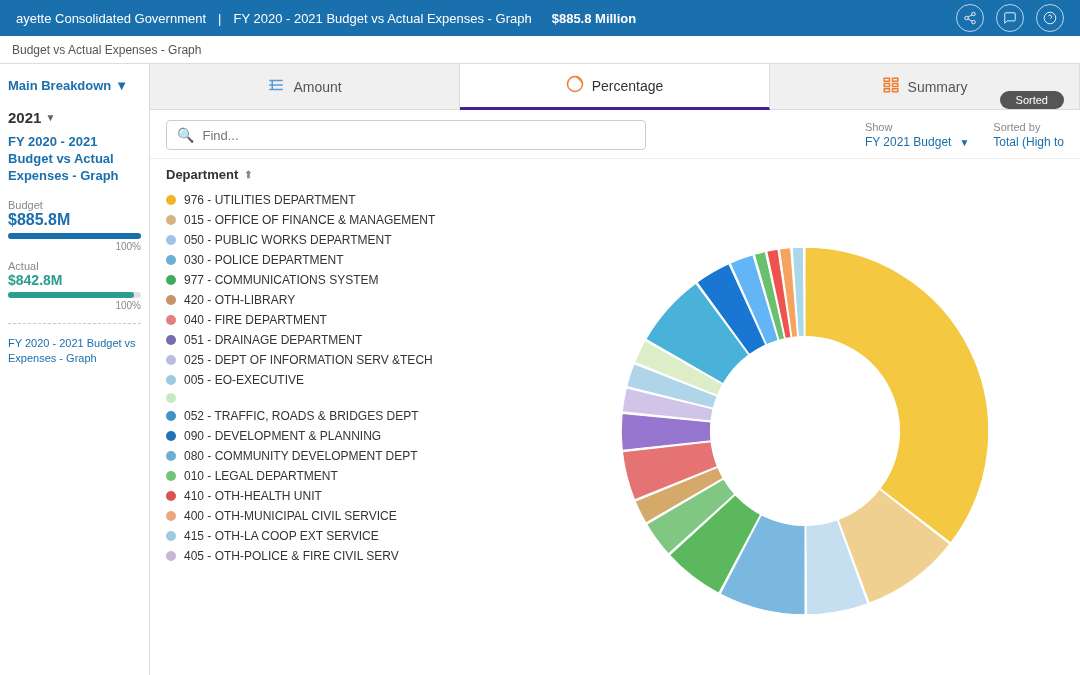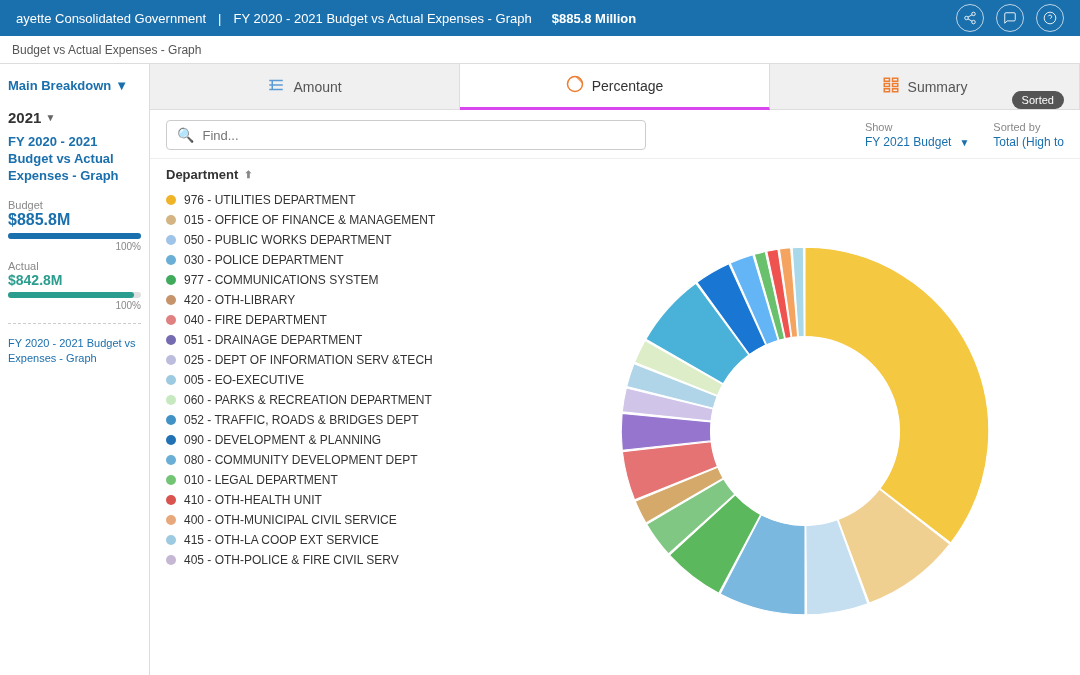--- a/index.html
+++ b/index.html
@@ -222,21 +222,21 @@
     }
 
     
     .sorted-badge {
       position: absolute;
       top: -30px;
       right: 0;
       background: #555;
       color: white;
       font-size: 11px;
-      padding: 3px 10px;
+      padding: 3px 16px;
       border-radius: 12px;
     }
   </style>
 </head>
 <body>
 
 <div class="top-header">
   <span>ayette Consolidated Government</span>
   <span>|</span>
   <span>FY 2020 - 2021 Budget vs Actual Expenses - Graph</span>
@@ -313,21 +313,21 @@
         <span class="tab-icon" style="color:#5b9bd5;">
           <svg width="18" height="18" viewBox="0 0 24 24" fill="none" stroke="#5b9bd5" stroke-width="2">
               <line x1="3" y1="6" x2="21" y2="6"></line>
               <line x1="3" y1="12" x2="21" y2="12"></line>
               <line x1="3" y1="18" x2="21" y2="18"></line>
               <line x1="7" y1="6" x2="7" y2="18"></line>
             </svg>
         </span>
         <span>Amount</span>
       </div>
-      <div class="tab tab-percentage active" style="background:white; border-bottom:3px solid #d946ef; margin-bottom:-1px;">
+      <div class="tab tab-percentage active" style="background:white; border-bottom:3px solid #4c1d95; margin-bottom:-1px;">
         <span class="tab-icon">
           <svg width="18" height="18" viewBox="0 0 24 24">
               <circle cx="12" cy="12" r="10" fill="none" stroke="#ed7d31" stroke-width="2"></circle>
               <path d="M12 2 A10 10 0 0 1 22 12" fill="#ed7d31" opacity="0.7"></path>
             </svg>
         </span>
         <span>Percentage</span>
       </div>
       <div class="tab tab-summary">
         <span class="tab-icon" style="color:#ed7d31;">
@@ -412,21 +412,20 @@
           <div class="legend-item">
     <div class="legend-dot" style="background:#bcbddc;"></div>
     <span>025 - DEPT OF INFORMATION SERV &amp;TECH</span>
   </div>
           <div class="legend-item">
     <div class="legend-dot" style="background:#9ecae1;"></div>
     <span>005 - EO-EXECUTIVE</span>
   </div>
           <div class="legend-item">
     <div class="legend-dot" style="background:#c7e9c0;"></div>
-    <span>060 - PARKS &amp; RECREATION DEPARTMENT</span>
   </div>
           <div class="legend-item">
     <div class="legend-dot" style="background:#4292c6;"></div>
     <span>052 - TRAFFIC, ROADS &amp; BRIDGES DEPT</span>
   </div>
           <div class="legend-item">
     <div class="legend-dot" style="background:#2171b5;"></div>
     <span>090 - DEVELOPMENT &amp; PLANNING</span>
   </div>
           <div class="legend-item">

